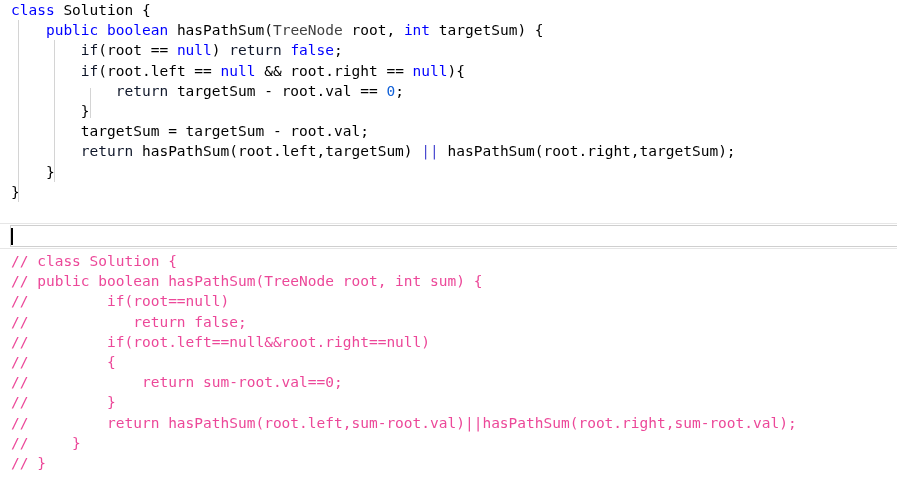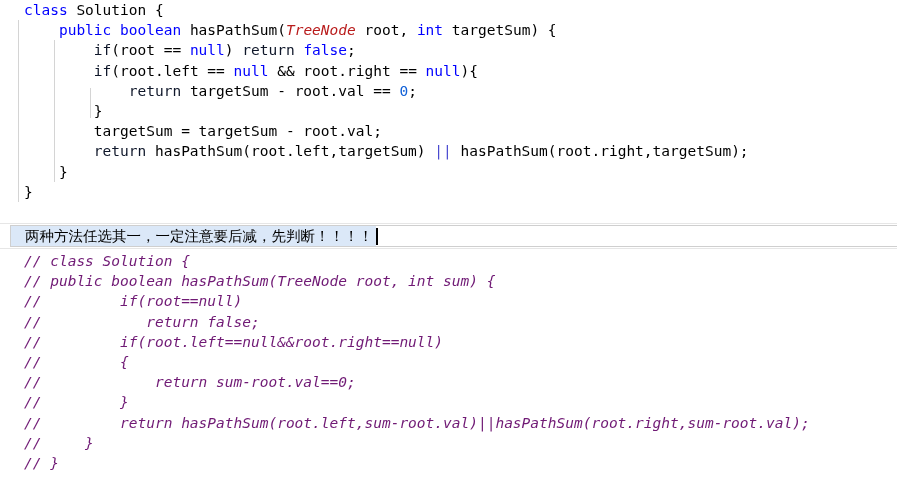--- a/index.html
+++ b/index.html
@@ -28,32 +28,32 @@
     top: 0;
     width: 897px;
     font-size: 14.5px;
     line-height: 20.2px;
     white-space: pre;
     letter-spacing: 0px;
   }
   .code-line {
     height: 20.2px;
     white-space: pre;
-    padding-left: 24px;
+    padding-left: 11px;
     position: relative;
   }
 
   
   .t-plain    { color: #000000; }
   .t-kw       { color: #0000ff; }      
   .t-ctrl     { color: #0f172a; }      
-  .t-type     { color: #b91c1c; font-style: italic; }
+  .t-type     { color: #404040; }
   .t-oror     { color: #4a4ad0; }      
   .t-num      { color: #0e5fd8; }
-  .t-comment  { color: #701a75; font-style: italic; }
+  .t-comment  { color: #ec4899; }
   .t-ident    { color: #000000; }
 
   
   .guide {
     position: absolute;
     width: 1px;
     background: #d4d4d4;
   }
 
   
@@ -108,21 +108,20 @@
   <div class="code-block" id="active-code"><div class="code-line"><span class="t-kw">class </span><span class="t-ident">Solution </span><span class="t-plain">{</span></div><div class="code-line"><span class="t-plain">    </span><span class="t-kw">public </span><span class="t-kw">boolean </span><span class="t-ident">hasPathSum</span><span class="t-plain">(</span><span class="t-type">TreeNode </span><span class="t-ident">root, </span><span class="t-kw">int </span><span class="t-ident">targetSum</span><span class="t-plain">) {</span></div><div class="code-line"><span class="t-plain">        </span><span class="t-ctrl">if</span><span class="t-plain">(root == </span><span class="t-kw">null</span><span class="t-plain">) </span><span class="t-ctrl">return </span><span class="t-kw">false</span><span class="t-plain">;</span></div><div class="code-line"><span class="t-plain">        </span><span class="t-ctrl">if</span><span class="t-plain">(root.left == </span><span class="t-kw">null</span><span class="t-plain"> &amp;&amp; root.right == </span><span class="t-kw">null</span><span class="t-plain">){</span></div><div class="code-line"><span class="t-plain">            </span><span class="t-ctrl">return </span><span class="t-plain">targetSum - root.val == </span><span class="t-num">0</span><span class="t-plain">;</span></div><div class="code-line"><span class="t-plain">        }</span></div><div class="code-line"><span class="t-plain">        targetSum = targetSum - root.val;</span></div><div class="code-line"><span class="t-plain">        </span><span class="t-ctrl">return </span><span class="t-plain">hasPathSum(root.left,targetSum) </span><span class="t-oror">||</span><span class="t-plain"> hasPathSum(root.right,targetSum);</span></div><div class="code-line"><span class="t-plain">    }</span></div><div class="code-line"><span class="t-plain">}</span></div></div>
 
   <div id="guides">
       <div class="guide" style="left: 18px; top: 20px; height: 182px;"></div>
       <div class="guide" style="left: 54px; top: 40px; height: 142px;"></div>
       <div class="guide" style="left: 90px; top: 88px; height: 30px;"></div>
     </div>
 
   <div id="ime-bar" style="top: 223px;">
     <div id="ime-inner">
-      <span id="ime-text">两种方法任选其一，一定注意要后减，先判断！！！！</span>
       <span id="ime-caret"></span>
       <span id="ime-rest"></span>
     </div>
   </div>
 
   <div class="code-block" id="commented-code" style="top: 251px;"><div class="code-line"><span class="t-comment">// class Solution {</span></div><div class="code-line"><span class="t-comment">// public boolean hasPathSum(TreeNode root, int sum) {</span></div><div class="code-line"><span class="t-comment">//         if(root==null)</span></div><div class="code-line"><span class="t-comment">//            return false;</span></div><div class="code-line"><span class="t-comment">//         if(root.left==null&amp;&amp;root.right==null)</span></div><div class="code-line"><span class="t-comment">//         {</span></div><div class="code-line"><span class="t-comment">//             return sum-root.val==0;</span></div><div class="code-line"><span class="t-comment">//         }</span></div><div class="code-line"><span class="t-comment">//         return hasPathSum(root.left,sum-root.val)||hasPathSum(root.right,sum-root.val);</span></div><div class="code-line"><span class="t-comment">//     }</span></div><div class="code-line"><span class="t-comment">// }</span></div></div>
 
 </div>
 
 </body></html>

